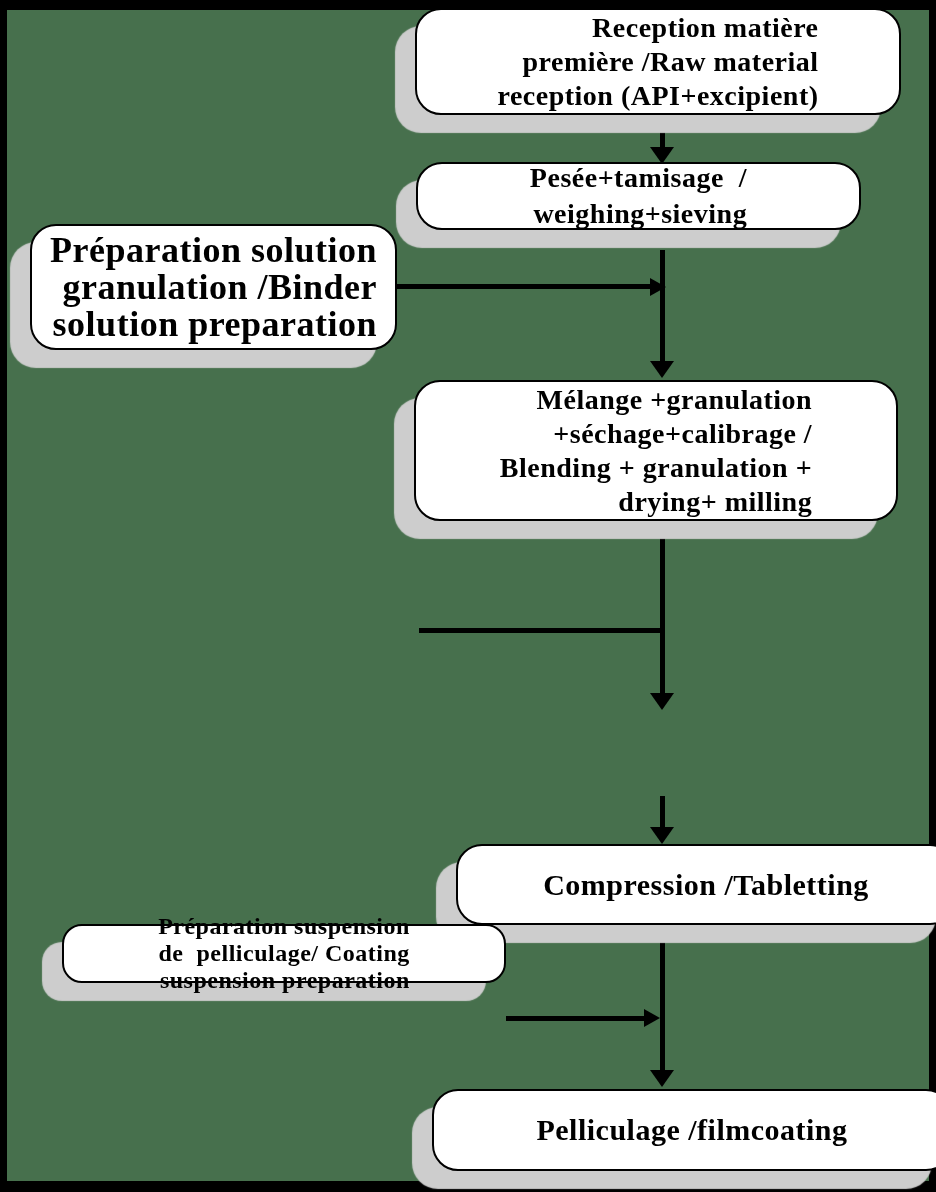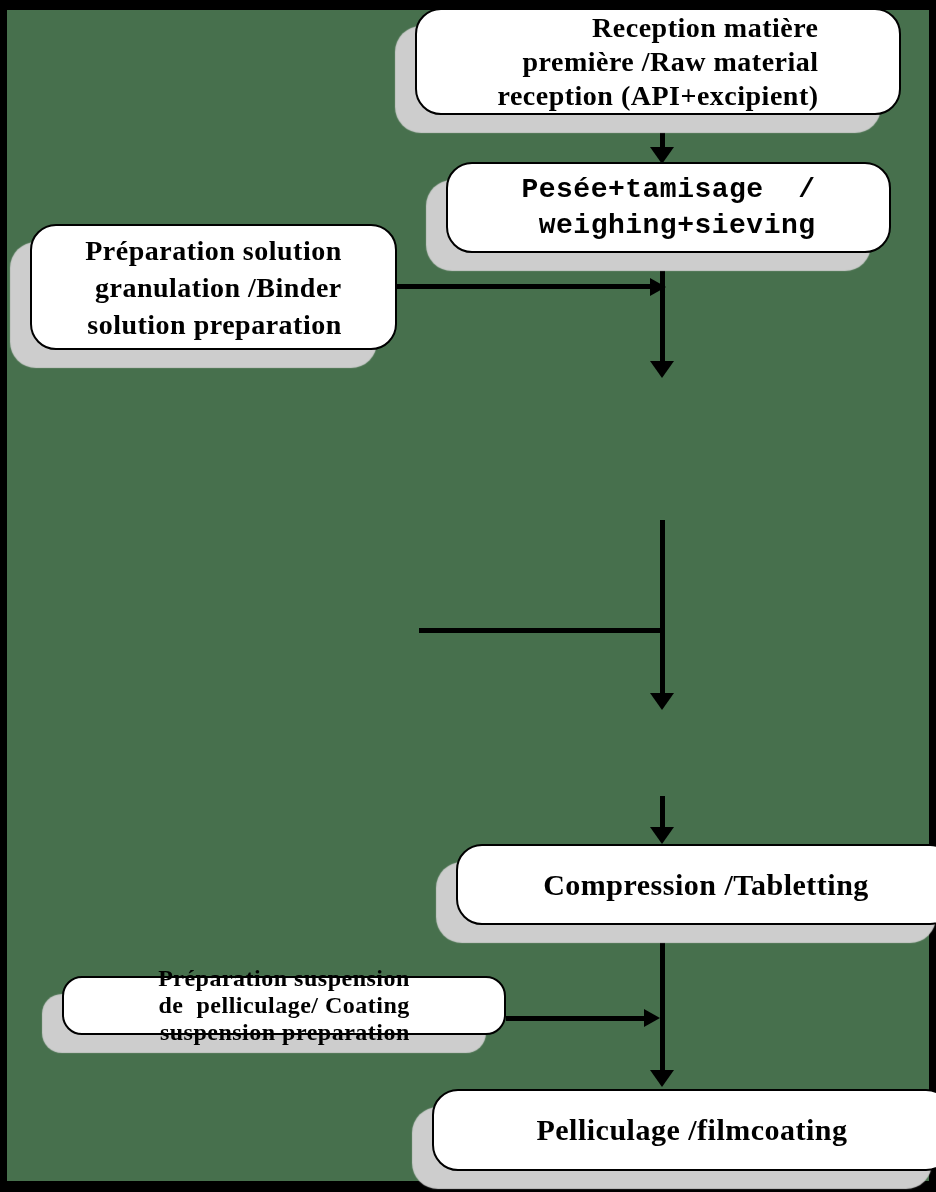--- a/index.html
+++ b/index.html
@@ -37,21 +37,21 @@
   .node-text {
     white-space: pre-wrap;
     font-weight: bold;
     color: var(--text, #000);
     letter-spacing: 0.5px;
   }
   .fs-main   { font-size: 28px; line-height: 34px; }
   .fs-box2   { font-size: 28px; line-height: 36px; }
   .fs-box4   { font-size: 26px; line-height: 29px; }
   .fs-single { font-size: 30px; line-height: 34px; }
-  .fs-side1  { font-size: 28px; line-height: 37px; }
+  .fs-side1  { font-size: 36px; line-height: 37px; }
   .fs-side2  { font-size: 27px; line-height: 33px; }
   .fs-side3  { font-size: 24px; line-height: 27px; }
   
   .seg-v {
     position: absolute;
     width: 5px;
     background: var(--connector, #000);
   }
   .seg-h {
     position: absolute;
@@ -106,40 +106,46 @@
 
   <div class="seg-h" style="left:506px; top:1016px; width:139px;"></div>
   <div class="head-right" style="left:644px; top:1009px;"></div>
 
   <div class="node" style="left:415px; top:8px; width:486px; height:107px;">
     <span class="node-text fs-main">Reception matière
 première /Raw material
 reception (API+excipient)</span>
   </div>
 
-  <div class="node" style="left:446px; top:162px; width:445px; height:91px;font-family:Liberation Mono, monospace;">
+  <div class="node" style="left:416px; top:162px; width:445px; height:68px;">
     <span class="node-text fs-box2">Pesée+tamisage  /
 weighing+sieving</span>
   </div>
 
+  <div class="node" style="left:414px; top:380px; width:484px; height:141px;">
+    <span class="node-text fs-main">Mélange +granulation
++séchage+calibrage /
+Blending + granulation +
+drying+ milling</span>
+  </div>
 
 
   <div class="node" style="left:456px; top:844px; width:500px; height:81px;">
     <span class="node-text fs-single">Compression /Tabletting</span>
   </div>
 
   <div class="node" style="left:432px; top:1089px; width:520px; height:82px;">
     <span class="node-text fs-single">Pelliculage /filmcoating</span>
   </div>
 
   <div class="node" style="left:30px; top:224px; width:367px; height:126px;">
     <span class="node-text fs-side1">Préparation solution
 granulation /Binder
 solution preparation</span>
   </div>
 
 
-  <div class="node" style="left:62px; top:976px; width:444px; height:59px; border-radius:20px;">
+  <div class="node" style="left:62px; top:924px; width:444px; height:59px; border-radius:20px;">
     <span class="node-text fs-side3">Préparation suspension
 de  pelliculage/ Coating
 suspension preparation</span>
   </div>
 </div>
 
 </body></html>

